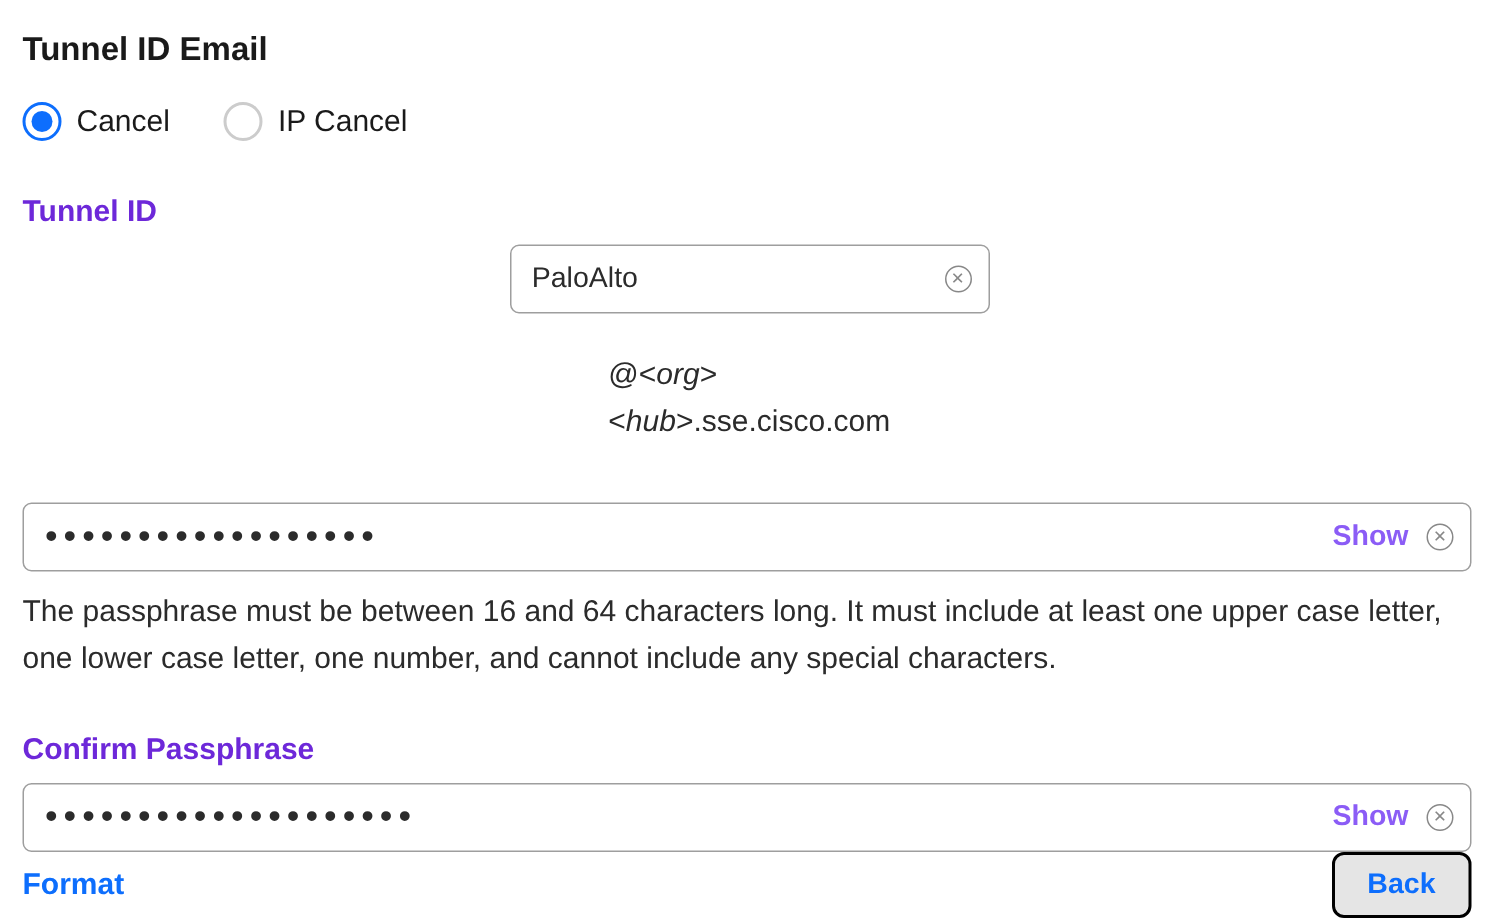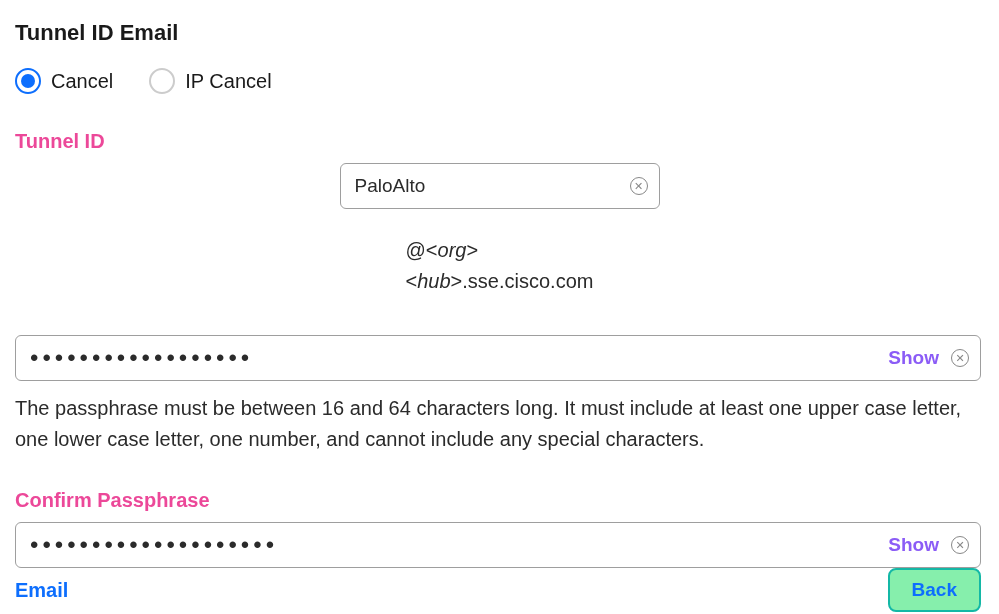--- a/index.html
+++ b/index.html
@@ -45,21 +45,21 @@
       border-radius: 50%;
       background: #0d6efd;
     }
     .radio-label {
       font-size: 20px;
       color: #1a1a1a;
     }
     .field-label {
       font-size: 20px;
       font-weight: 700;
-      color: #ec4899;
+      color: #6d28d9;
       margin-bottom: 10px;
     }
     .tunnel-row {
       display: flex;
       align-items: center;
       gap: 26px;
       margin-bottom: 38px;
       flex-direction: column;
     }
     .text-input {
@@ -161,23 +161,23 @@
       padding: 0 22px;
       border-radius: 8px;
       font-size: 19px;
       font-weight: 700;
       cursor: pointer;
       display: flex;
       align-items: center;
       justify-content: center;
     }
     .btn-outline {
-      background: #86efac;
+      background: #e5e5e5;
       color: #0d6efd;
-      border: 2px solid #14b8a6;
+      border: 2px solid #000000;
     }
     .btn-primary {
       background: #0d6efd;
       color: #fff;
       border: 2px solid #0d6efd;
     }
   </style>
 </head>
 <body>
 
@@ -220,17 +220,17 @@
 <div class="confirm-section">
   <div class="field-label">Confirm Passphrase</div>
   <div class="pass-input-wrap">
     <input class="pass-input" type="text" value="••••••••••••••••••••" style="">
     <span class="show-link">Show</span>
     <div class="clear-icon in-pass">✕</div>
   </div>
 </div>
 
 <div class="footer">
-  <span class="cancel-link">Email</span>
+  <span class="cancel-link">Format</span>
   <div class="btn-group">
     <div class="btn btn-outline">Back</div>
   </div>
 </div>
 
 </body></html>

